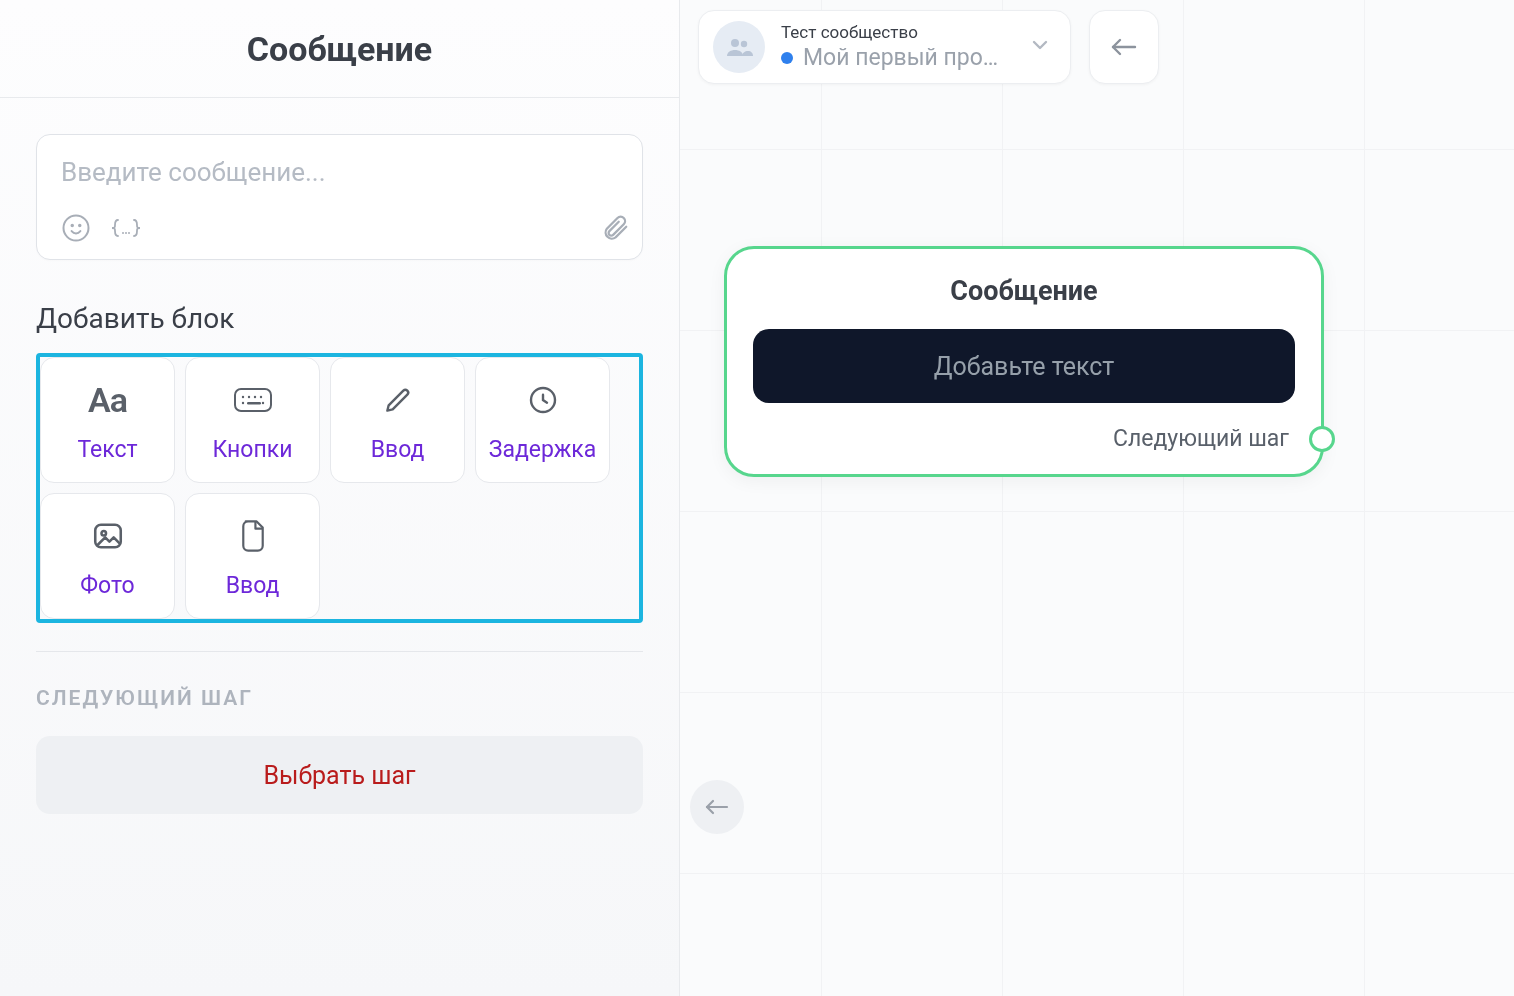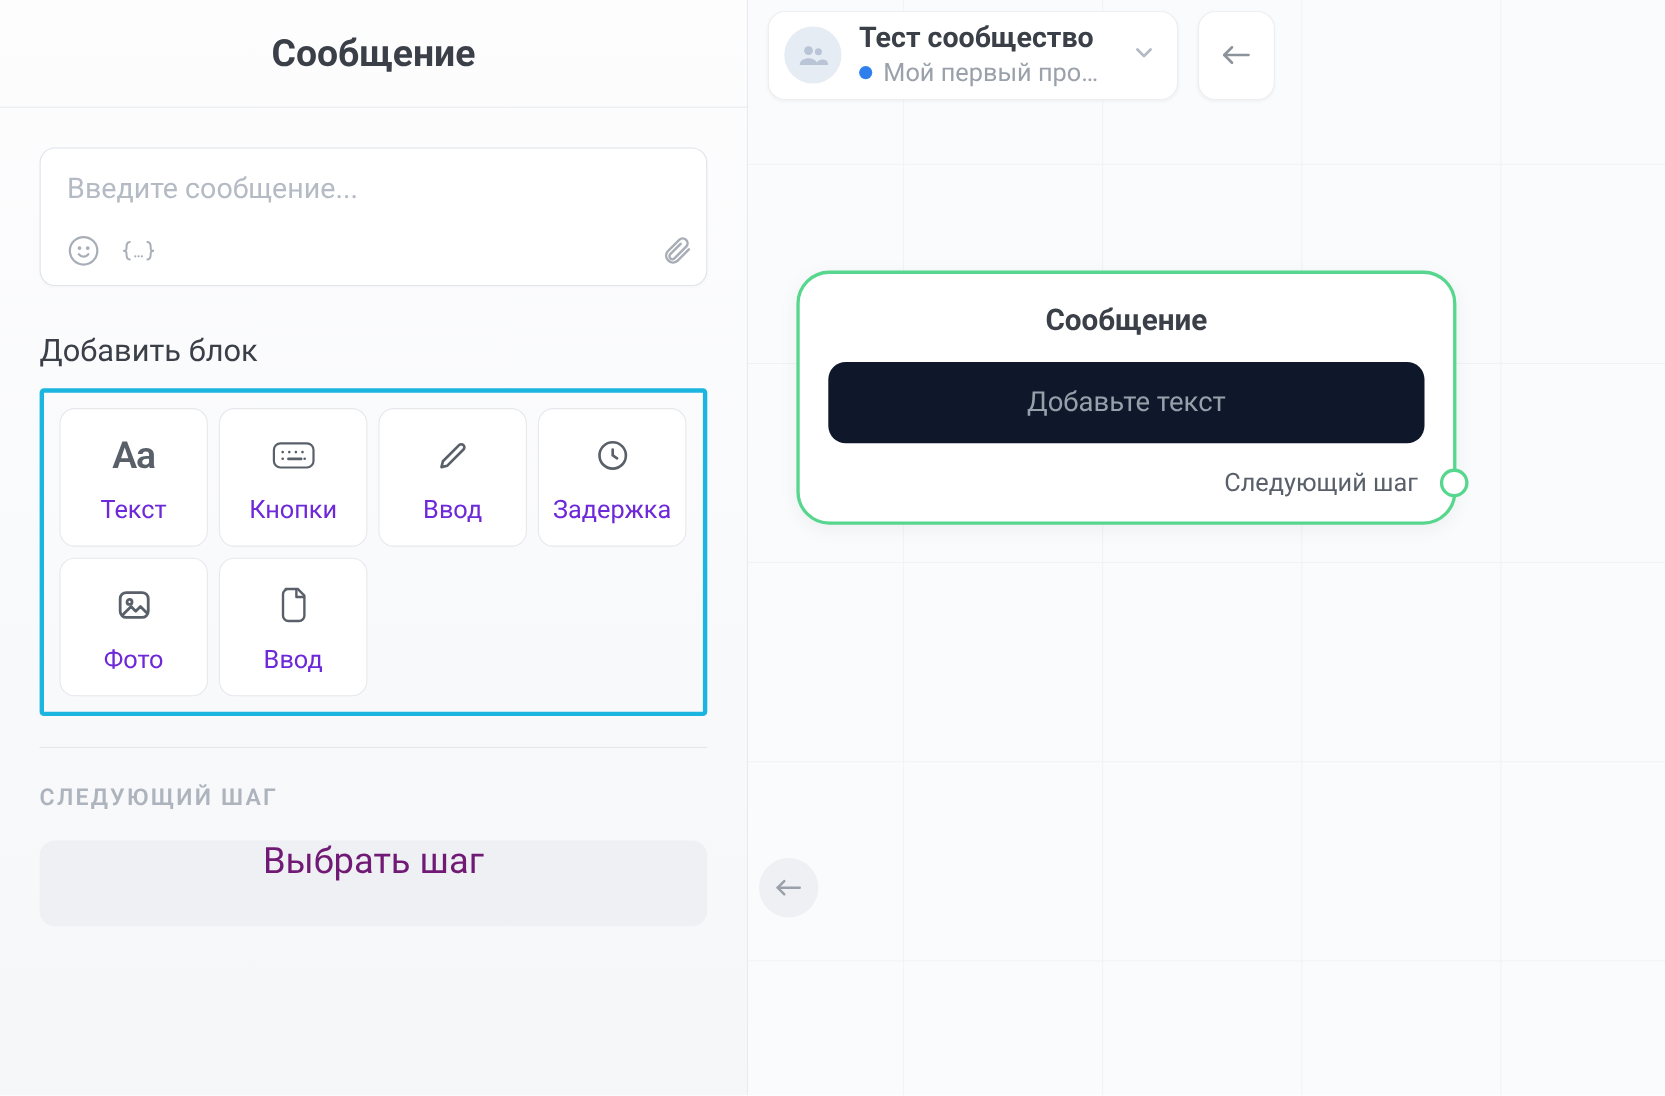--- a/index.html
+++ b/index.html
@@ -61,21 +61,21 @@
 
 .section-title {
   font-size: 28px;
   color: #3a3f48;
   margin: 42px 0 18px 0;
   font-weight: 400;
 }
 .blocks-box {
   border: 4px solid #1cb5e0;
   border-radius: 4px;
-  padding: 14px;
+  padding: 0;
 }
 .blocks-grid {
   display: flex;
   flex-wrap: wrap;
   gap: 10px;
 }
 .block-tile {
   width: 135px;
   height: 126px;
   background: #fff;
@@ -117,23 +117,24 @@
   color: #aeb4bd;
   font-weight: 600;
   margin-bottom: 26px;
 }
 .choose-step {
   width: 100%;
   background: #eef0f3;
   border-radius: 14px;
   height: 78px;
   display: flex;
-  justify-content: center;
-  font-size: 33px;
-  color: #701a75;
+  align-items: center;
+  justify-content: center;
+  font-size: 25px;
+  color: #b91c1c;
   cursor: pointer;
 }
 
 
 .right-panel {
   flex: 1;
   position: relative;
   background-color: #fafbfc;
   background-image:
     linear-gradient(#f1f2f4 1px, transparent 1px),
@@ -163,22 +164,22 @@
 .avatar {
   width: 52px;
   height: 52px;
   border-radius: 50%;
   background: #e6ecf4;
   display: flex;
   align-items: center;
   justify-content: center;
 }
 .project-meta .title {
-  font-size: 26px;
-  font-weight: 700;
+  font-size: 17px;
+  font-weight: 400;
   color: #3a3f48;
   line-height: 1.15;
 }
 .project-meta .sub {
   display: flex;
   align-items: center;
   gap: 10px;
   margin-top: 2px;
 }
 .dot {

